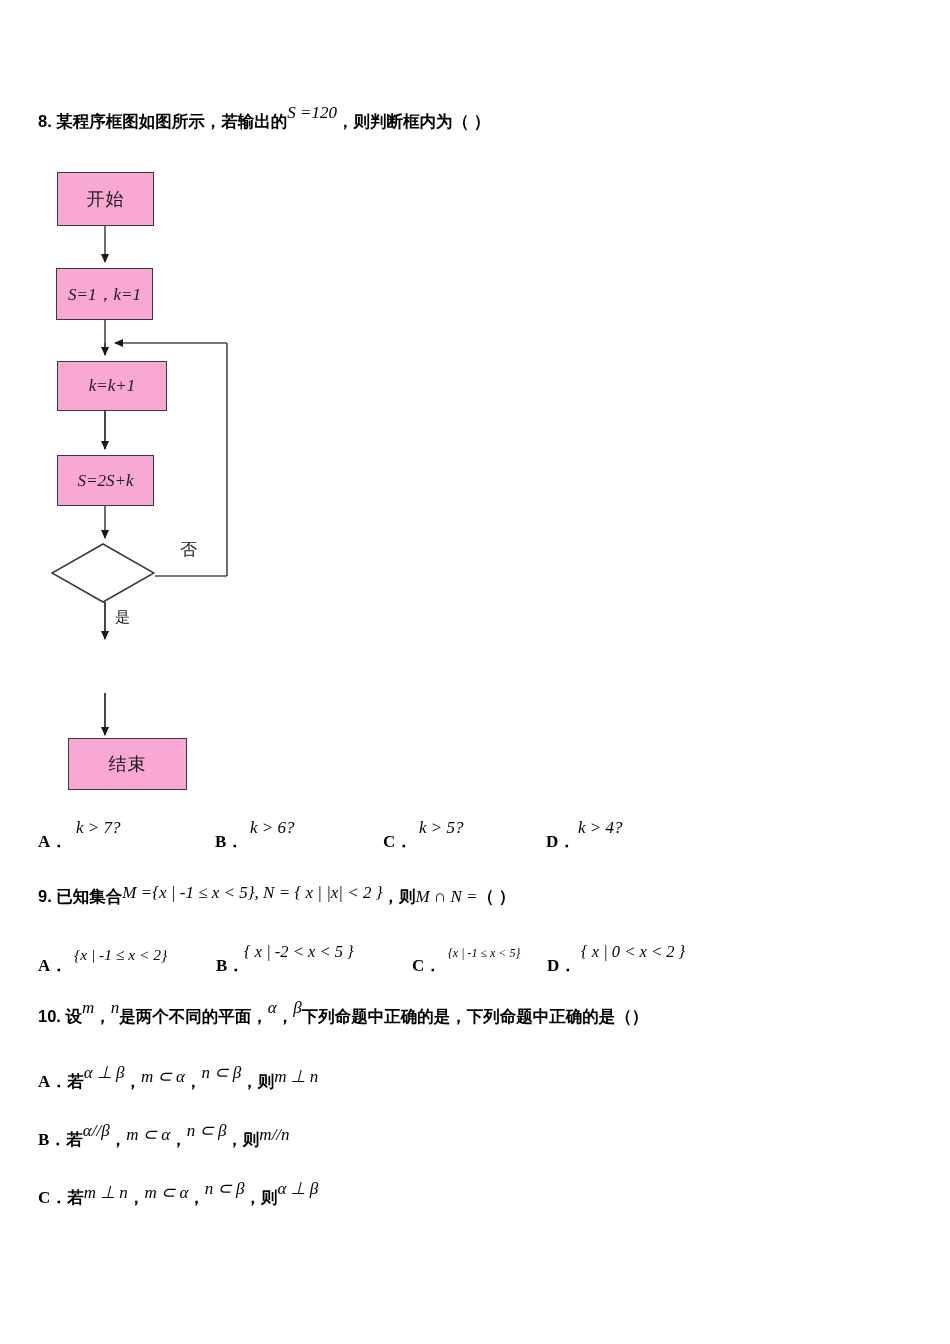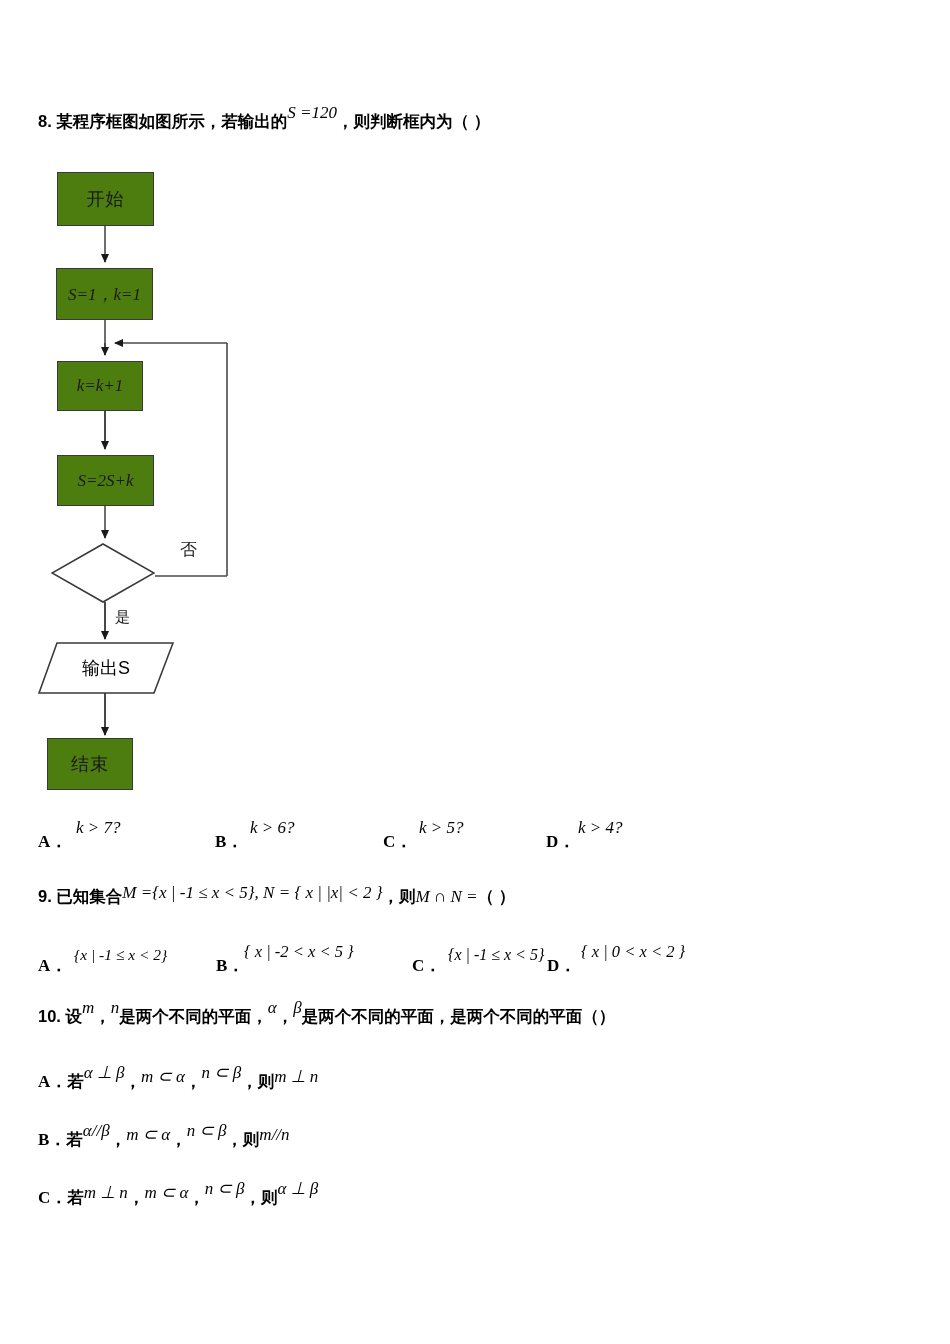--- a/index.html
+++ b/index.html
@@ -60,21 +60,21 @@
   #flowchart {
     position: absolute;
     left: 0;
     top: 150px;
     width: 330px;
     height: 660px;
   }
   .fc-box {
     position: absolute;
     border: 1.6px solid #3a3a3a;
-    background: #4d7c0f;
+    background: #f9a8d4;
     box-sizing: border-box;
     display: flex;
     align-items: center;
     justify-content: center;
     font-size: 17px;
     color: #1a1a1a;
   }
   .fc-box .label-cjk {
     font-family: "Liberation Sans", sans-serif;
     font-weight: normal;
@@ -149,49 +149,43 @@
     </svg>
 
     <div class="fc-box" style="left:57px; top:22px; width:97px; height:54px;">
       <span class="label-cjk">开始</span>
     </div>
 
     <div class="fc-box" style="left:56px; top:118px; width:97px; height:52px;">
       <span class="label-math">S=1，k=1</span>
     </div>
 
-    <div class="fc-box" style="left:57px; top:211px; width:86px; height:50px;">
+    <div class="fc-box" style="left:57px; top:211px; width:110px; height:50px;">
       <span class="label-math">k=k+1</span>
     </div>
 
     <div class="fc-box" style="left:57px; top:305px; width:97px; height:51px;">
       <span class="label-math">S=2S+k</span>
     </div>
 
     <div class="fc-diamond-wrap" style="left:51px; top:393px; width:104px; height:60px;">
       <svg width="104" height="60" viewBox="0 0 104 60">
         <polygon points="52,1 103,30 52,59 1,30" fill="#ffffff" stroke="#3a3a3a" stroke-width="1.6"></polygon>
       </svg>
       <span style="position:absolute; left:0; top:0; width:104px; height:60px;
                    display:flex; align-items:center; justify-content:center;
                    font-family:'Liberation Serif', serif; font-style:italic; font-size:15px;"></span>
     </div>
 
     <div class="fc-edge-label" style="left:180px; top:388px;">否</div>
 
     <div class="fc-edge-label" style="left:115px; top:458px; font-size:15px;">是</div>
 
-    <div class="fc-para" style="left:38px; top:492px; width:136px; height:52px;">
-      <svg width="136" height="52" viewBox="0 0 136 52" style="position:absolute;left:0;top:0;">
-        <polygon points="19,1 135,1 116,51 1,51" fill="#ffffff" stroke="#3a3a3a" stroke-width="1.6"></polygon>
-      </svg>
-      <span style="position:relative; font-family:'Liberation Sans', sans-serif; font-size:18px;">输出S</span>
-    </div>
-
-    <div class="fc-box" style="left:47px; top:588px; width:86px; height:52px;">
+
+    <div class="fc-box" style="left:68px; top:588px; width:119px; height:52px;">
       <span class="label-cjk">结束</span>
     </div>
   </div>
 
   <div style="position:absolute; left:38px; top:818px; width:700px; height:34px;">
     <span class="opt-letter" style="position:absolute; left:0px; top:12px;">A．</span>
     <span class="math" style="position:absolute; left:38px; top:0px; font-size:17px;">k &gt; 7?</span>
 
     <span class="opt-letter" style="position:absolute; left:177px; top:12px;">B．</span>
     <span class="math" style="position:absolute; left:212px; top:0px; font-size:17px;">k &gt; 6?</span>
@@ -209,29 +203,29 @@
   </div>
 
   <div style="position:absolute; left:38px; top:942px; width:760px; height:34px;">
     <span class="opt-letter" style="position:absolute; left:0px; top:12px;">A．</span>
     <span class="math" style="position:absolute; left:36px; top:4px; font-size:15.5px;">{x | -1 ≤ x &lt; 2}</span>
 
     <span class="opt-letter" style="position:absolute; left:178px; top:12px;">B．</span>
     <span class="math" style="position:absolute; left:206px; top:0px; font-size:16.5px;">{ x | -2 &lt; x &lt; 5 }</span>
 
     <span class="opt-letter" style="position:absolute; left:374px; top:12px;">C．</span>
-    <span class="math" style="position:absolute; left:410px; top:4px; font-size:16px;">{x | -1 ≤ x &lt; 5}</span>
+    <span class="math" style="position:absolute; left:410px; top:4px; font-size:12px;">{x | -1 ≤ x &lt; 5}</span>
 
     <span class="opt-letter" style="position:absolute; left:509px; top:12px;">D．</span>
     <span class="math" style="position:absolute; left:543px; top:0px; font-size:16.5px;">{ x | 0 &lt; x &lt; 2 }</span>
   </div>
 
   <div class="q-line" style="left:38px; top:1008px;">
     <span>10.</span>
-    <span class="cjk">设</span><span class="sup-math">m</span><span class="cjk">，</span><span class="sup-math">n</span><span class="cjk">是两个不同的平面，</span><span class="sup-math">α</span><span class="cjk">，</span><span class="sup-math">β</span><span class="cjk">是两个不同的平面，是两个不同的平面（）</span>
+    <span class="cjk">设</span><span class="sup-math">m</span><span class="cjk">，</span><span class="sup-math">n</span><span class="cjk">是两个不同的平面，</span><span class="sup-math">α</span><span class="cjk">，</span><span class="sup-math">β</span><span class="cjk">下列命题中正确的是，下列命题中正确的是（）</span>
   </div>
 
   <div class="q-line" style="left:38px; top:1073px; font-weight:normal;">
     <span class="opt-letter">A．</span><span class="cjk" style="font-size:16.5px;">若</span><span class="sup-math">α ⊥ β</span><span class="cjk" style="font-size:16.5px;">，</span><span class="sup-math" style="top:-5px;">m ⊂ α</span><span class="cjk" style="font-size:16.5px;">，</span><span class="sup-math">n ⊂ β</span><span class="cjk" style="font-size:16.5px;">，</span><span class="cjk" style="font-size:16.5px;">则</span><span class="sup-math" style="top:-5px;">m ⊥ n</span>
   </div>
 
   <div class="q-line" style="left:38px; top:1131px; font-weight:normal;">
     <span class="opt-letter">B．</span><span class="cjk" style="font-size:16.5px;">若</span><span class="sup-math">α//β</span><span class="cjk" style="font-size:16.5px;">，</span><span class="sup-math" style="top:-5px;">m ⊂ α</span><span class="cjk" style="font-size:16.5px;">，</span><span class="sup-math">n ⊂ β</span><span class="cjk" style="font-size:16.5px;">，</span><span class="cjk" style="font-size:16.5px;">则</span><span class="sup-math" style="top:-5px;">m//n</span>
   </div>
 

